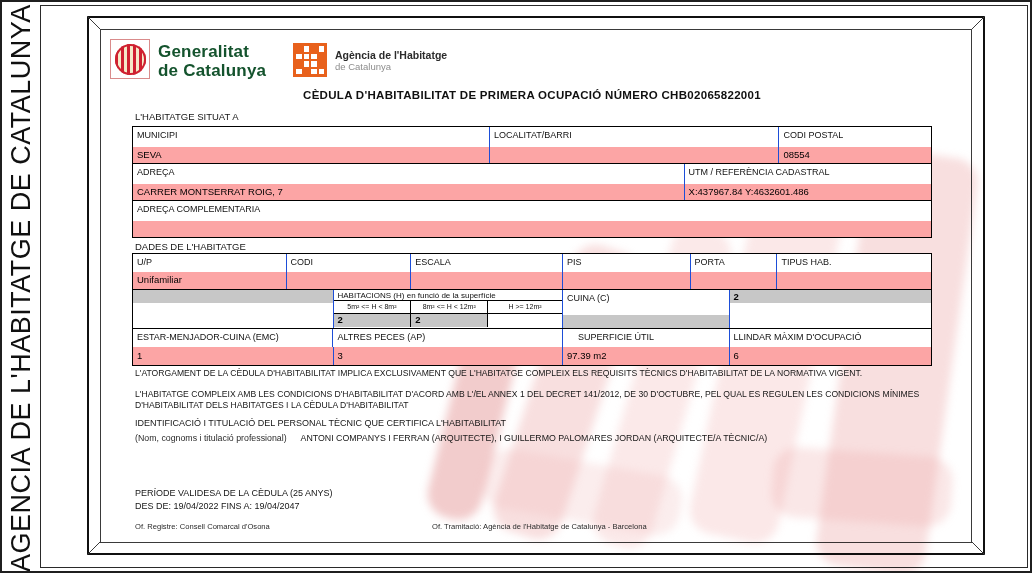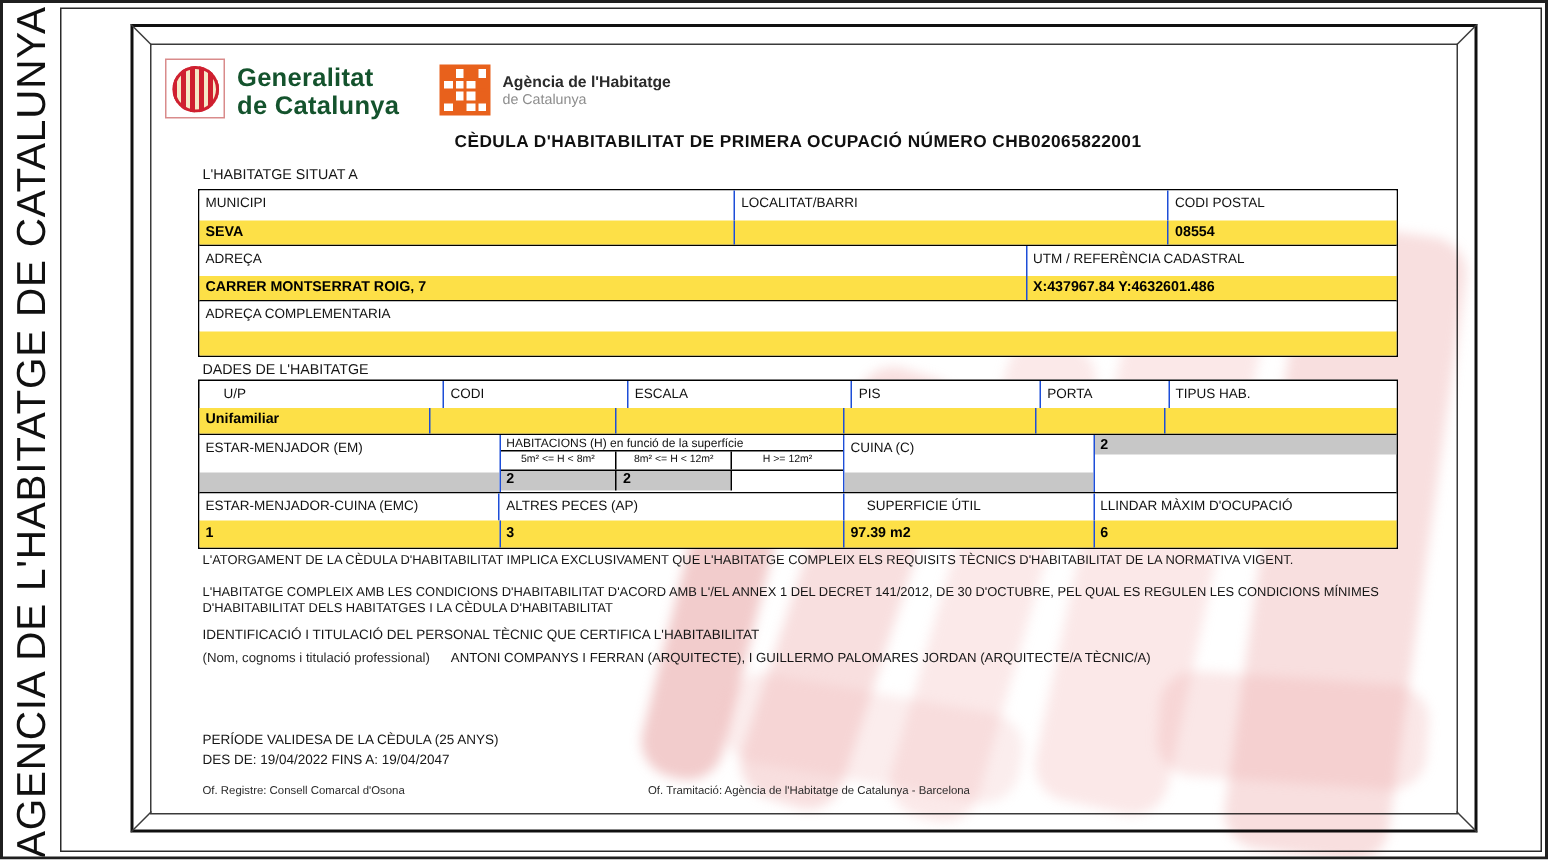--- a/index.html
+++ b/index.html
@@ -50,21 +50,21 @@
   .sec-heading { position:absolute; font-size:9.5px; color:#161616; }
 
   
   .tbl { position:absolute; left:130px; width:800px; border:1.2px solid #000; background:#fff; }
   .blk { border-top:1px solid #000; }
   .blk:first-child { border-top:none; }
   .r { display:flex; }
   .c { border-left:1px solid #1d4ed8; overflow:hidden; white-space:nowrap; }
   .c:first-child { border-left:none; }
   .hd { font-size:9px; color:#111; padding:3px 0 0 4px; height:20px; background:#fff; }
-  .vl { font-size:9.5px; font-weight:bold; color:#000; padding:2px 0 0 4px; height:16px; background:#fde047; }
+  .vl { font-size:9.5px; font-weight:normal; color:#000; padding:2px 0 0 4px; height:16px; background:#fca5a5; }
 
   .hd2 { height:18px; }
   .vl2 { height:17px; }
   .hd3 { height:18px; }
   .vl3 { height:18px; padding-top:3px; }
 
   
   .hab-label { font-size:8px; color:#111; padding:1px 0 0 4px; height:11px;
                border-bottom:1px solid #000; }
   .hab-sub { display:flex; height:13px; border-bottom:1px solid #000; }
@@ -184,40 +184,39 @@
         <div class="c vl" style="width:800px;"></div>
       </div>
     </div>
   </div>
 
   <div class="sec-heading" style="left:133px; top:239px;">DADES DE L'HABITATGE</div>
 
   <div class="tbl" style="top:251px;">
     <div class="blk">
       <div class="r">
-        <div class="c hd hd2" style="width:153px;margin-left:12px;">U/P</div>
+        <div class="c hd hd2" style="width:153px;">U/P</div>
         <div class="c hd hd2" style="width:125px;">CODI</div>
         <div class="c hd hd2" style="width:152px;">ESCALA</div>
         <div class="c hd hd2" style="width:128px;">PIS</div>
         <div class="c hd hd2" style="width:87px;">PORTA</div>
         <div class="c hd hd2" style="width:155px;">TIPUS HAB.</div>
       </div>
       <div class="r">
         <div class="c vl vl2" style="width:153px;">Unifamiliar</div>
         <div class="c vl vl2" style="width:125px;"></div>
         <div class="c vl vl2" style="width:152px;"></div>
         <div class="c vl vl2" style="width:128px;"></div>
         <div class="c vl vl2" style="width:87px;"></div>
         <div class="c vl vl2" style="width:155px;"></div>
       </div>
     </div>
 
     <div class="blk r">
       <div class="c" style="width:200px;">
-        <div class="tall-hd">ESTAR-MENJADOR (EM)</div>
         <div class="short-vl"></div>
       </div>
       <div class="c" style="width:230px;">
         <div class="hab-label">HABITACIONS (H) en funció de la superfície</div>
         <div class="hab-sub">
           <div class="sc" style="width:77px;">5m² &lt;= H &lt; 8m²</div>
           <div class="sc" style="width:77px;">8m² &lt;= H &lt; 12m²</div>
           <div class="sc" style="width:75px;">H &gt;= 12m²</div>
         </div>
         <div class="hab-vals">

